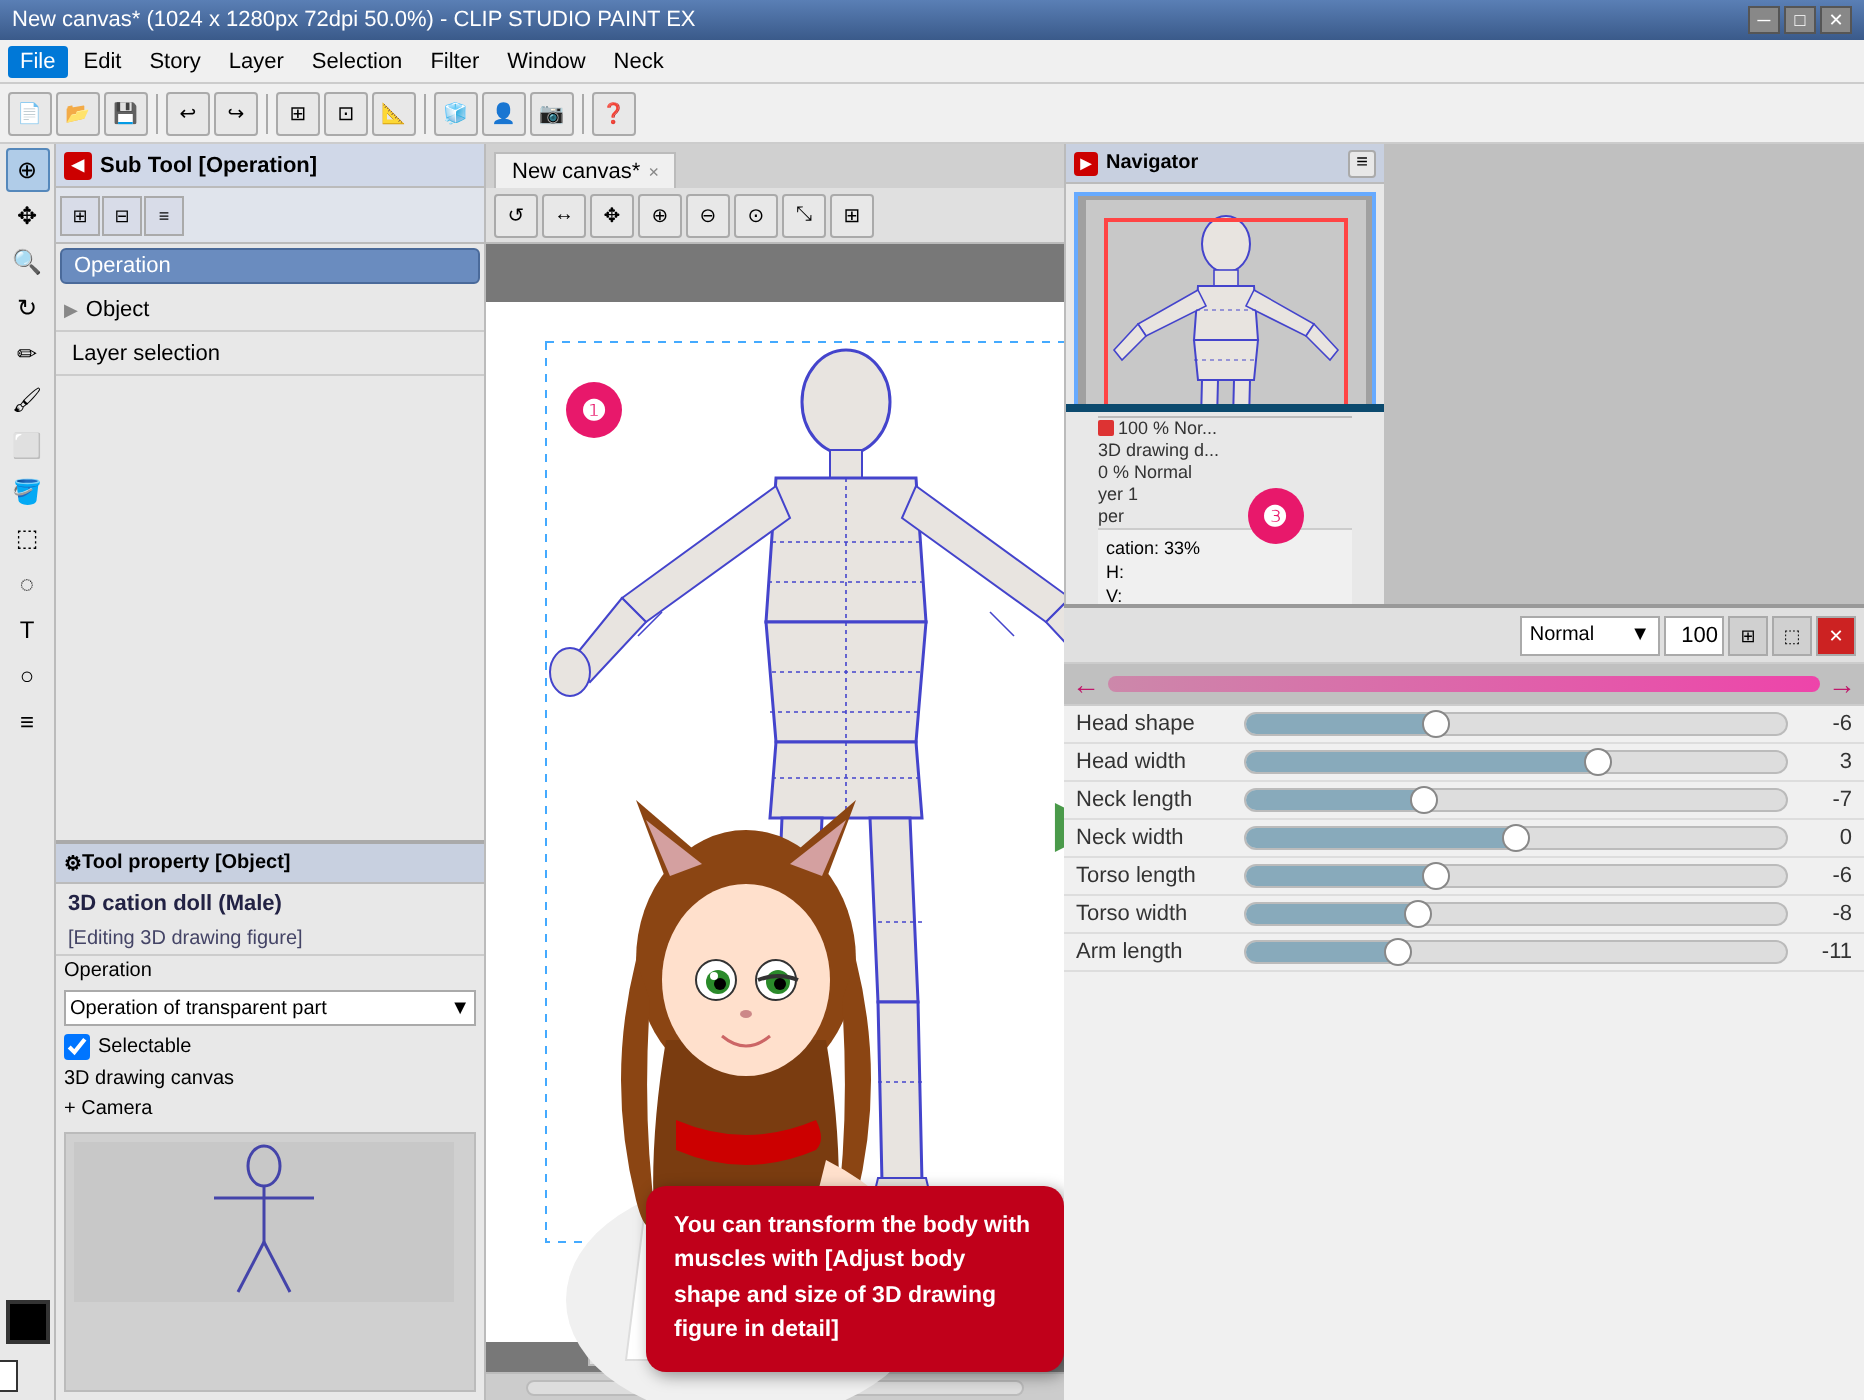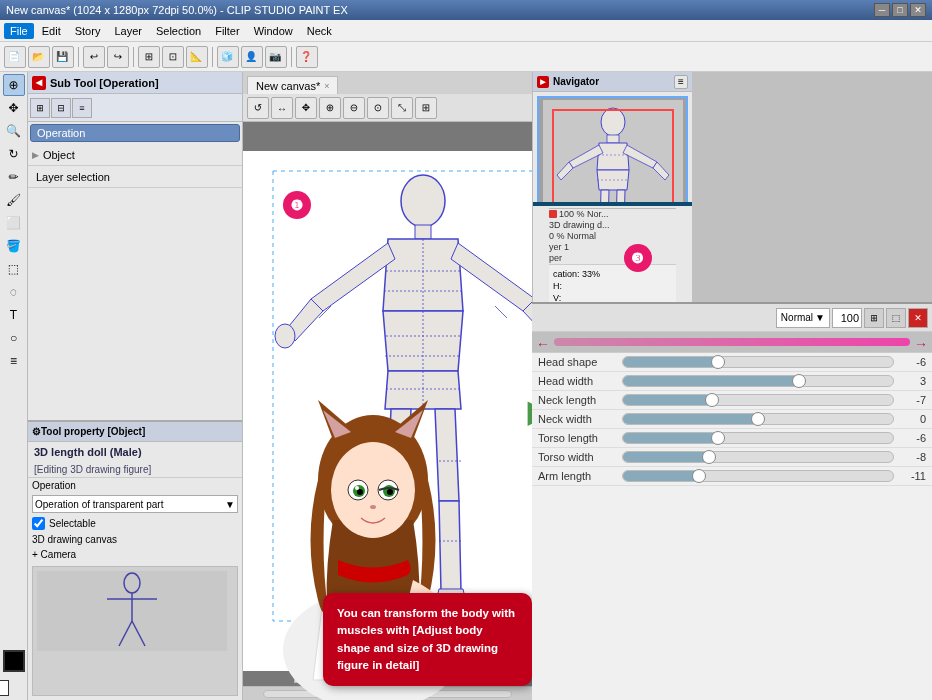--- a/index.html
+++ b/index.html
@@ -173,21 +173,21 @@
     .nav-icon { width: 12px; height: 12px; background: #c00; border-radius: 2px; display: flex; align-items: center; justify-content: center; color: white; font-size: 7px; }
     .nav-preview {
       flex: 1; background: #a0a0a0; border: 2px solid #6af; margin: 4px;
       display: flex; align-items: center; justify-content: center; overflow: hidden;
     }
     .bp-topbar {
       height: 28px; background: #e0e0e0; border-bottom: 1px solid #ccc;
       display: flex; align-items: center; justify-content: flex-end; padding: 0 4px; gap: 2px;
     }
     .bp-btn { width: 20px; height: 20px; background: #d0d0d0; border: 1px solid #aaa; display: flex; align-items: center; justify-content: center; font-size: 9px; cursor: pointer; }
-    .bp-dropdown { height: 20px; background: white; border: 1px solid #aaa; padding: 0 4px; font-size: 10px; display: flex; align-items: center; gap: 2px; }
+    .bp-dropdown { height: 20px; background: white; border: 1px solid #aaa; padding: 0 4px; font-size: 10px; display: flex; align-items: center; gap: 18px; }
     .bp-num { width: 30px; height: 20px; background: white; border: 1px solid #aaa; text-align: right; padding-right: 2px; font-size: 11px; display: flex; align-items: center; justify-content: flex-end; }
 
     .slider-row {
       display: flex; align-items: center; padding: 3px 6px; border-bottom: 1px solid #ddd;
       gap: 4px;
     }
     .slider-label { width: 80px; font-size: 11px; color: #333; flex-shrink: 0; }
     .slider-track {
       flex: 1; height: 12px; background: #ddd; border: 1px solid #bbb; border-radius: 6px;
       position: relative; cursor: pointer;
@@ -362,21 +362,21 @@
         <span style="color:#888; font-size:9px;"></span>
         <span>Layer selection</span>
       </div>
     </div>
 
     <div id="tool-property">
       <div class="tp-header">
         <span>⚙</span>
         <span>Tool property [Object]</span>
       </div>
-      <div class="tp-title">3D length doll (Male)</div>
+      <div class="tp-title">3D cation doll (Male)</div>
       <div class="tp-subtitle">[Editing 3D drawing figure]</div>
       <div class="tp-row">
         <span class="tp-label">Operation</span>
       </div>
       <div class="tp-row">
         <div class="tp-dropdown">
           <span>Operation of transparent part</span>
           <span>▼</span>
         </div>
       </div>

